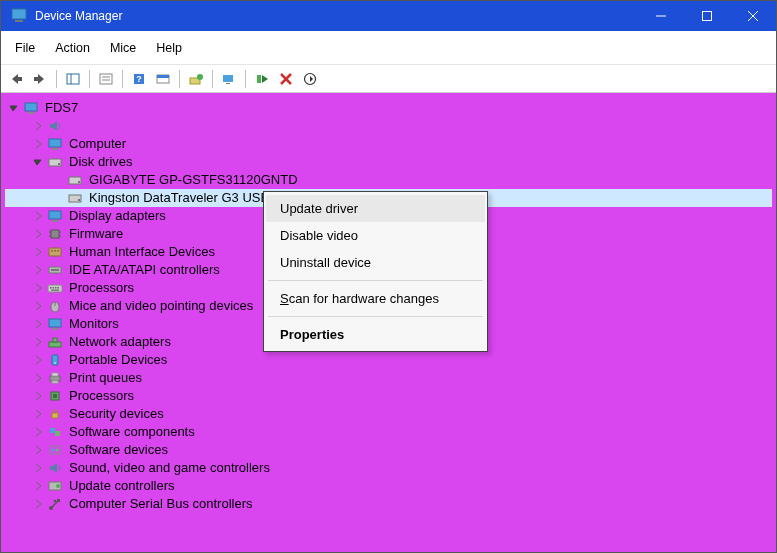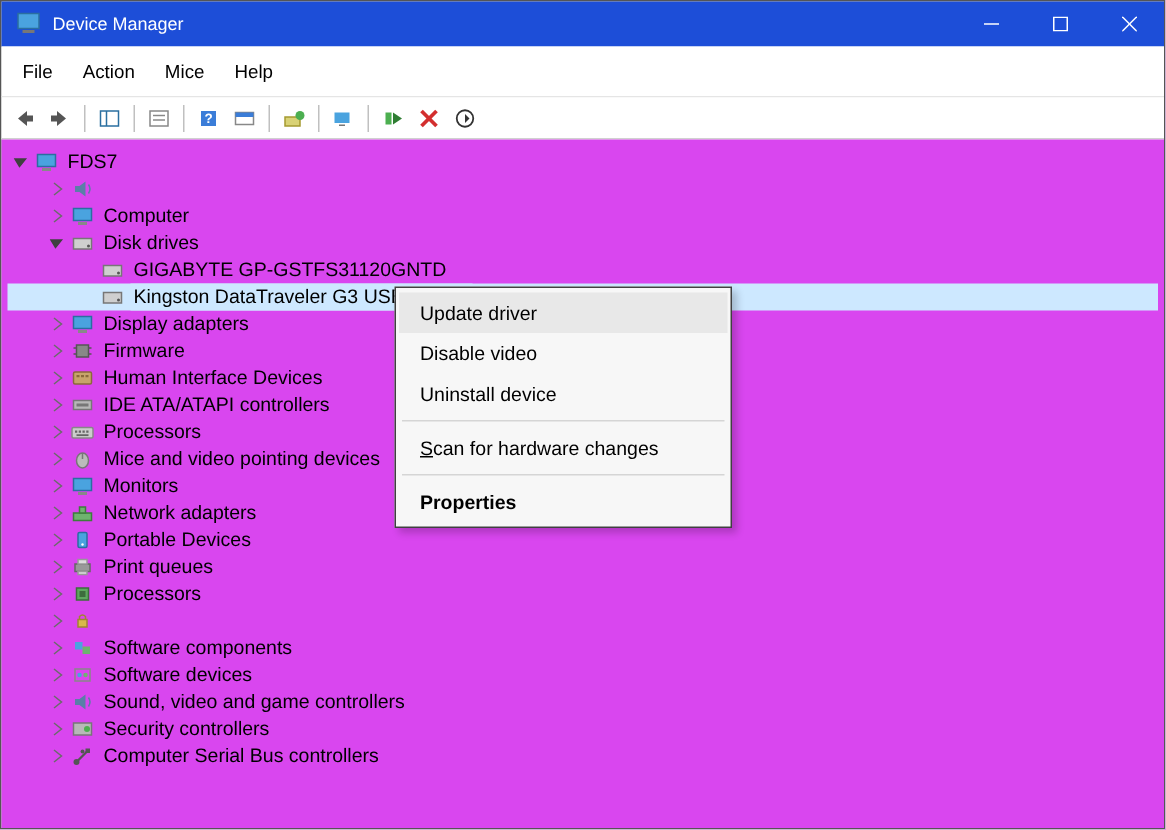--- a/index.html
+++ b/index.html
@@ -417,20 +417,21 @@
               <svg class="exp-svg" width="10" height="10">
                 <path d="M3 1 L8 5 L3 9" stroke-width="1"></path>
               </svg>
             </span>
             <span class="node-icon">
               <svg width="16" height="14" viewBox="0 0 16 14">
                 <rect x="5" y="6" width="6" height="5" fill="#d9b84a" stroke="#a08530"></rect>
                 <path d="M6 6 L6 4 Q8 2 10 4 L10 6" fill="none" stroke="#a08530"></path>
               </svg>
             </span>
+            <span class="label">Security devices</span>
           </div>
           <div class="tree-row">
             <span class="indent" style="width:26px"></span>
             <span class="expander">
               <svg class="exp-svg" width="10" height="10">
                 <path d="M3 1 L8 5 L3 9" stroke-width="1"></path>
               </svg>
             </span>
             <span class="node-icon">
               <svg width="16" height="14" viewBox="0 0 16 14">
@@ -477,21 +478,21 @@
               <svg class="exp-svg" width="10" height="10">
                 <path d="M3 1 L8 5 L3 9" stroke-width="1"></path>
               </svg>
             </span>
             <span class="node-icon">
               <svg width="16" height="14" viewBox="0 0 16 14">
                 <rect x="2" y="3" width="12" height="8" fill="#b8b8b8" stroke="#777"></rect>
                 <circle cx="11" cy="7" r="2" fill="#4caf50"></circle>
               </svg>
             </span>
-            <span class="label">Security controllers</span>
+            <span class="label">Update controllers</span>
           </div>
           <div class="tree-row">
             <span class="indent" style="width:26px"></span>
             <span class="expander">
               <svg class="exp-svg" width="10" height="10">
                 <path d="M3 1 L8 5 L3 9" stroke-width="1"></path>
               </svg>
             </span>
             <span class="node-icon">
               <svg width="16" height="14" viewBox="0 0 16 14">

